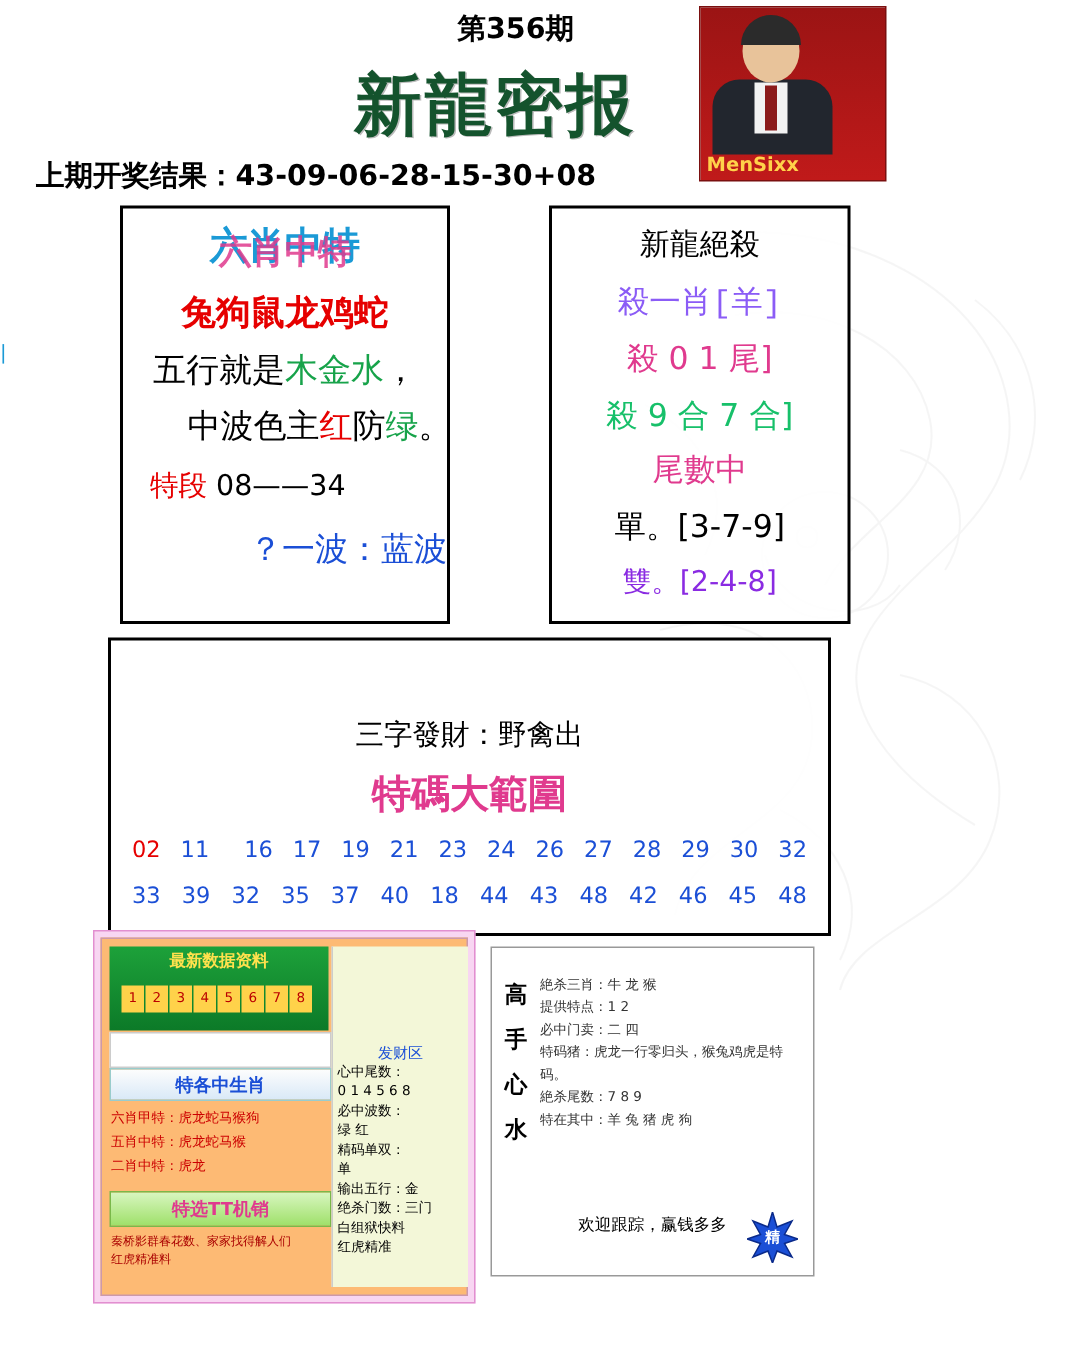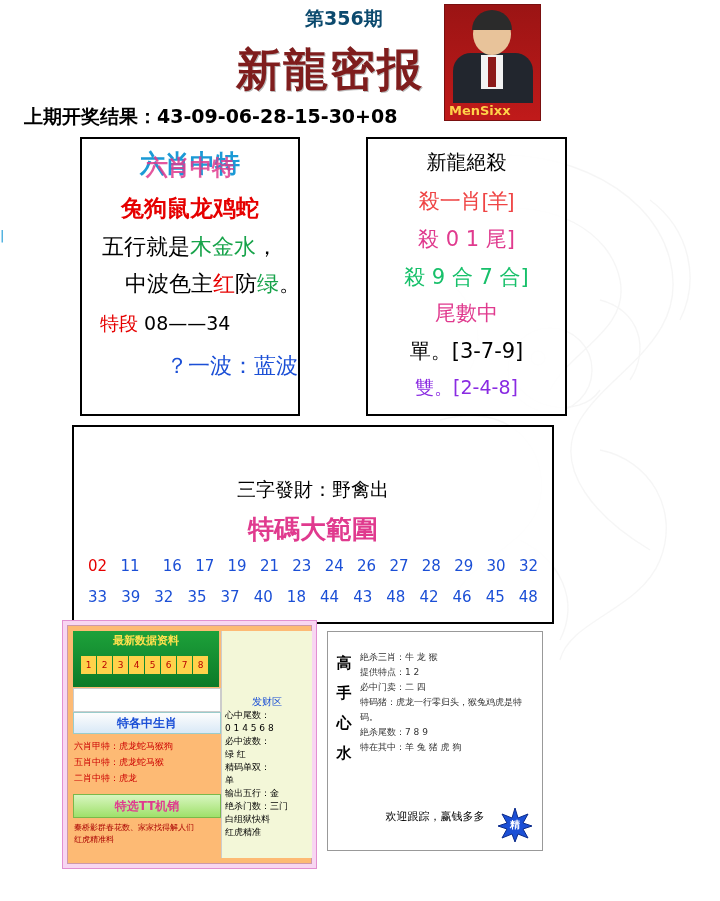--- a/index.html
+++ b/index.html
@@ -8,34 +8,34 @@
     background:#ffffff;
     font-family:"DejaVu Sans","Liberation Sans",sans-serif;
     overflow:hidden;
   }
   
   .watermark{
     position:absolute;right:-10px;top:120px;width:330px;height:560px;
     opacity:.13;pointer-events:none;
   }
   .issue{
-    position:absolute;left:305px;top:6px;font-size:19px;font-weight:bold;color:#0c4a6e;
+    position:absolute;left:305px;top:6px;font-size:19px;font-weight:bold;color:#000000;
     font-family:"DejaVu Sans","Liberation Sans",sans-serif;
     text-align:center;
   }
   .maintitle{
     position:absolute;left:236px;top:40px;font-size:45px;font-weight:bold;
-    letter-spacing:2px;color:#7f1d1d;
+    letter-spacing:2px;color:#14532d;
     font-family:"DejaVu Serif","Liberation Serif",serif;
     text-shadow:1px 1px 0 #bbb;
   }
   .photo{
-    position:absolute;left:444px;top:4px;width:95px;height:115px;
+    position:absolute;left:466px;top:4px;width:95px;height:115px;
     background:linear-gradient(#9b1414,#c01a1a);
-    border:1px solid #7a0f0f;overflow:hidden;
+    border:1px solid #7a0f0f;overflow:hidden;padding-left:28px;
   }
   .photo .head{position:absolute;left:28px;top:8px;width:38px;height:42px;border-radius:50%;background:#e8c39a;}
   .photo .hair{position:absolute;left:27px;top:5px;width:40px;height:20px;border-radius:20px 20px 0 0;background:#2b2b2b;}
   .photo .body{position:absolute;left:8px;top:48px;width:80px;height:50px;background:#22262e;border-radius:18px 18px 0 0;}
   .photo .shirt{position:absolute;left:36px;top:50px;width:22px;height:34px;background:#f2f2f2;}
   .photo .tie{position:absolute;left:43px;top:52px;width:8px;height:30px;background:#8b1a1a;}
   .photo .brand{position:absolute;left:4px;bottom:2px;font-size:13px;font-weight:bold;color:#ffd24a;}
 
   .lastresult{
     position:absolute;left:24px;top:104px;font-size:19px;color:#000;font-weight:bold;
@@ -52,21 +52,21 @@
   #box1 .l4{position:absolute;width:100%;text-align:center;top:130px;font-size:22px;color:#000;padding-left:23px;}
   #box1 .l5{position:absolute;width:100%;text-align:left;left:18px;top:172px;font-size:19px;color:#000;}
   #box1 .l6{position:absolute;width:100%;text-align:right;top:212px;font-size:22px;color:#1b4fd6;}
   .cgreen{color:#17a34a;}
   .cred{color:#e60000;}
 
   
   #box2{left:366px;top:137px;width:197px;height:275px;}
   #box2 .r{position:absolute;width:100%;text-align:center;}
   #box2 .r1{top:10px;font-size:20px;color:#000;font-family:"DejaVu Serif","Liberation Serif",serif;}
-  #box2 .r2{top:48px;font-size:21px;color:#ef4444;font-family:Liberation Sans, sans-serif;}
+  #box2 .r2{top:48px;font-size:21px;color:#8b5cf6;font-family:Liberation Mono, monospace;}
   #box2 .r3{top:86px;font-size:21px;color:#e03a8e;}
   #box2 .r4{top:124px;font-size:21px;color:#17c06a;}
   #box2 .r5{top:160px;font-size:21px;color:#e03a8e;}
   #box2 .r6{top:198px;font-size:21px;color:#000;}
   #box2 .r7{top:236px;font-size:19px;color:#8a2be2;}
 
   
   #box3{left:72px;top:425px;width:478px;height:195px;}
   #box3 .w1{position:absolute;width:100%;text-align:center;top:50px;font-size:19px;color:#000;
     font-family:"DejaVu Serif","Liberation Serif",serif;}

